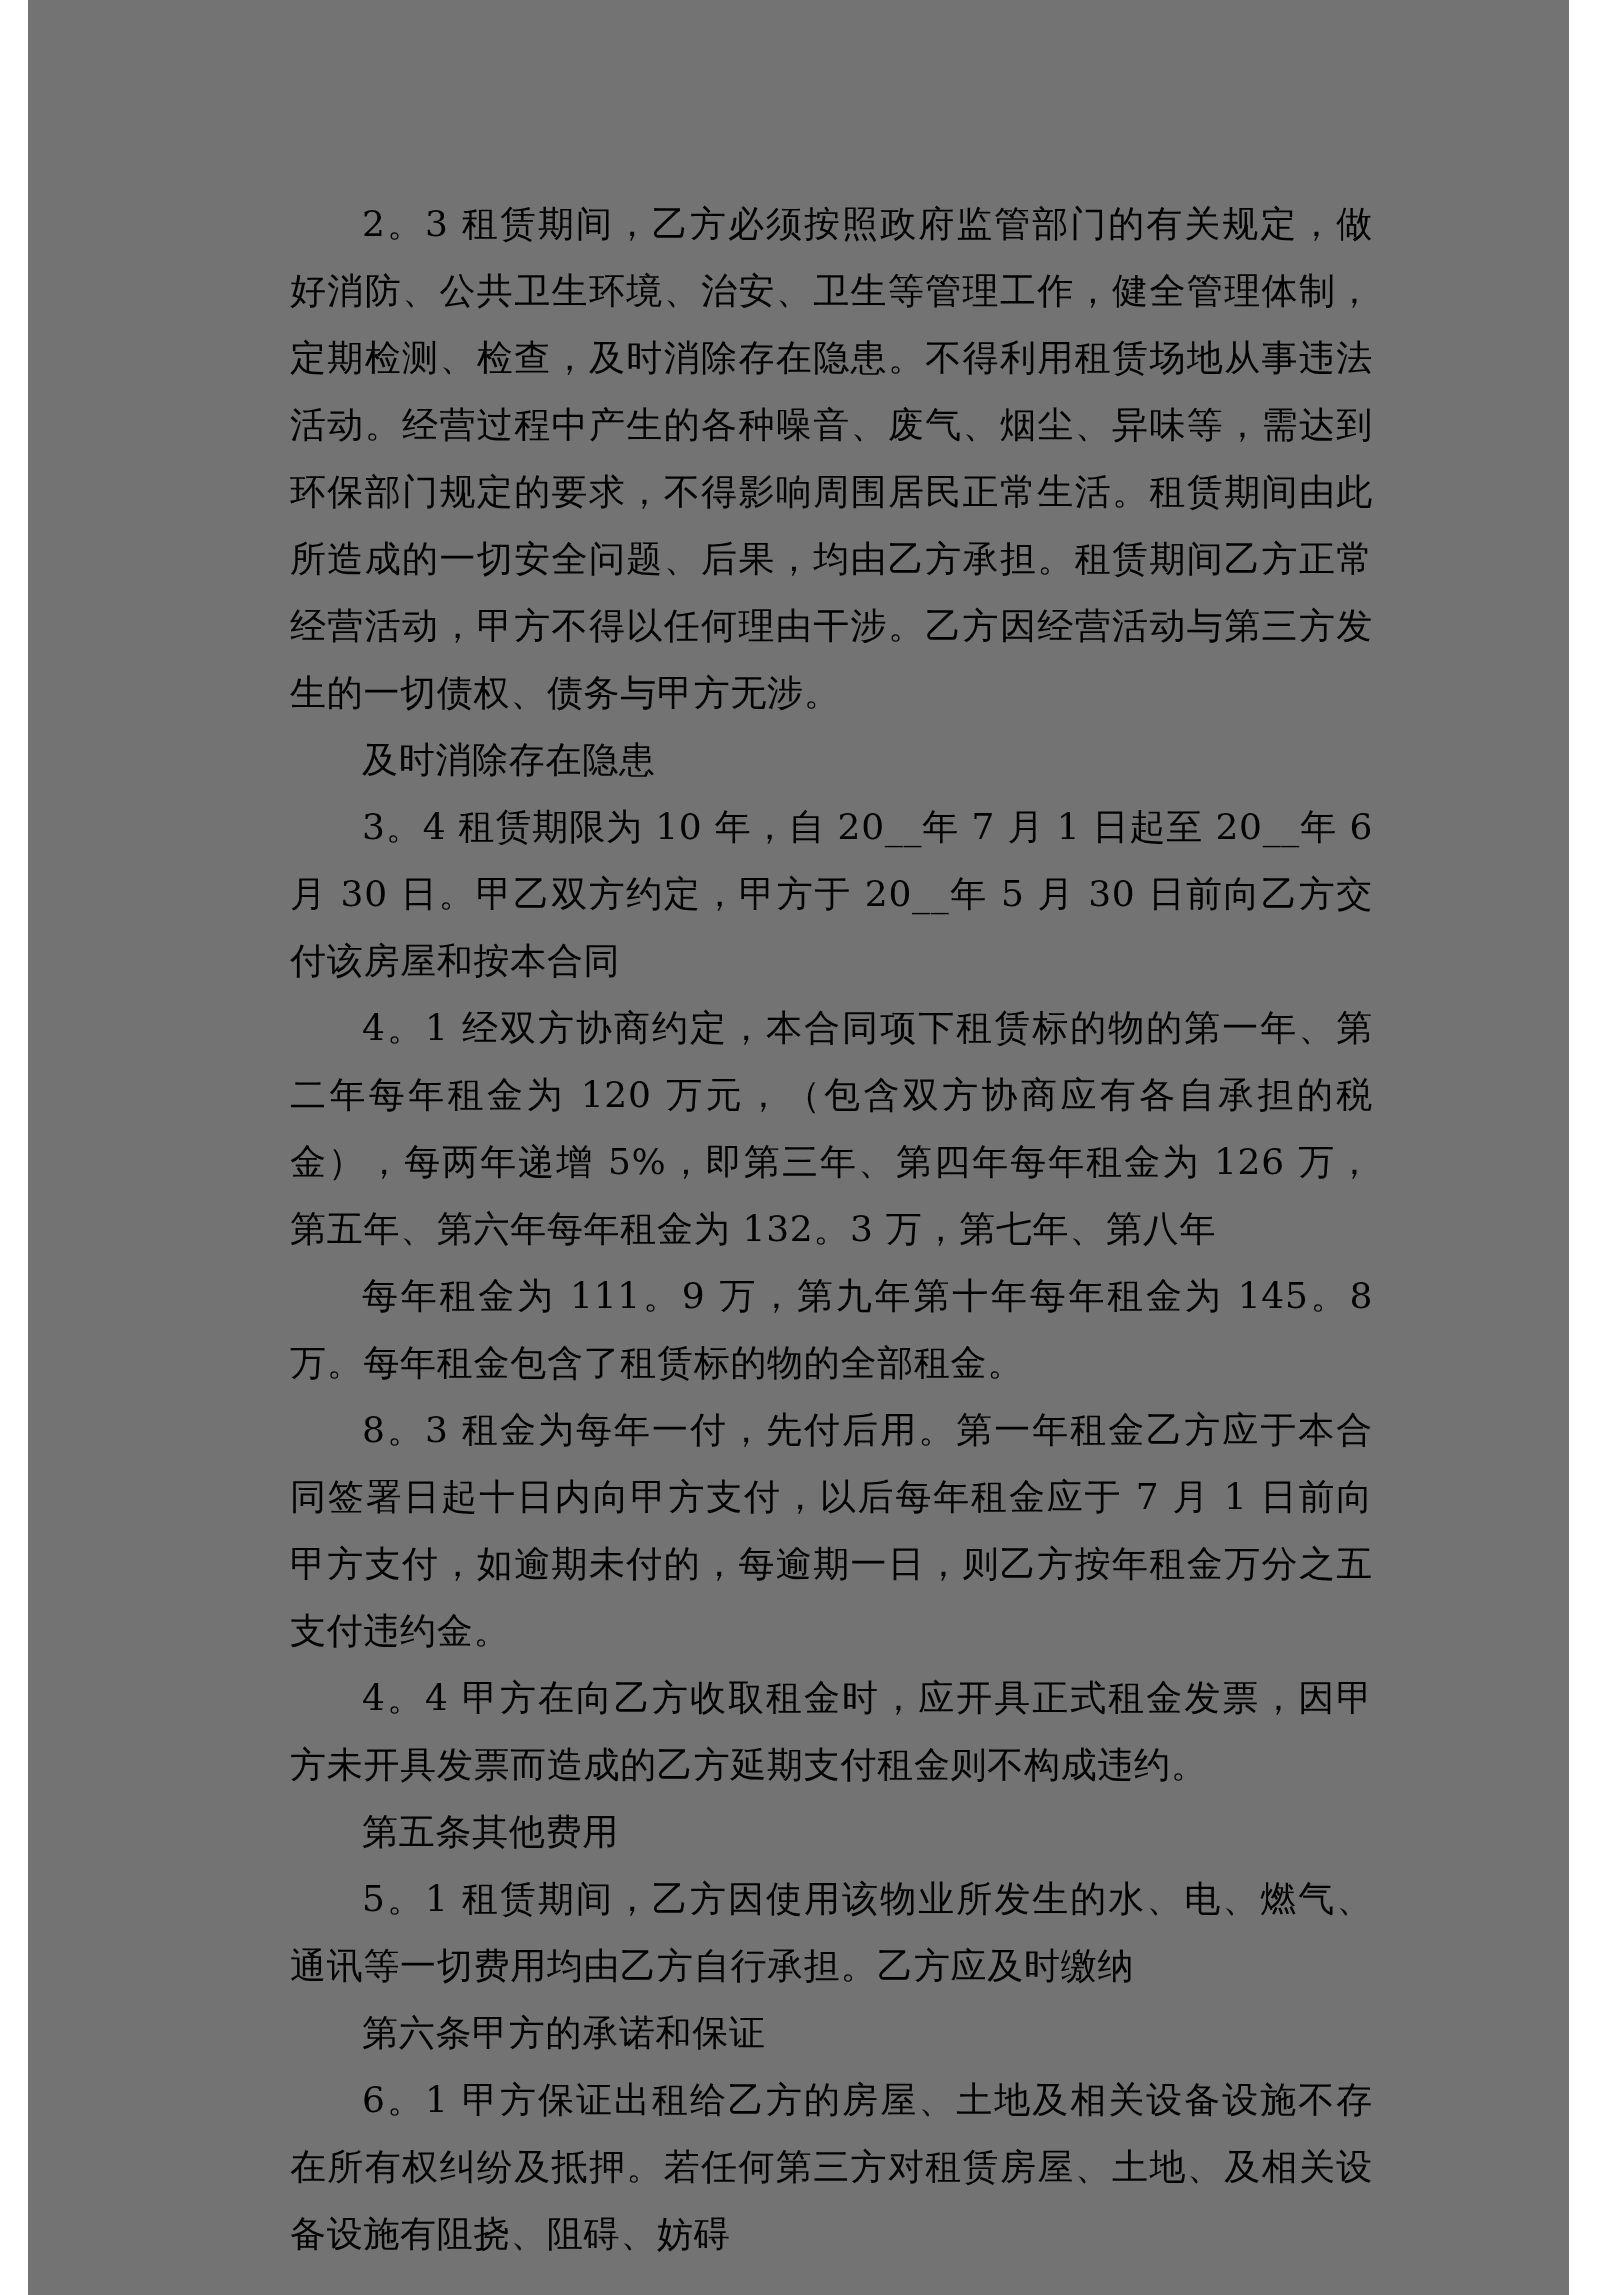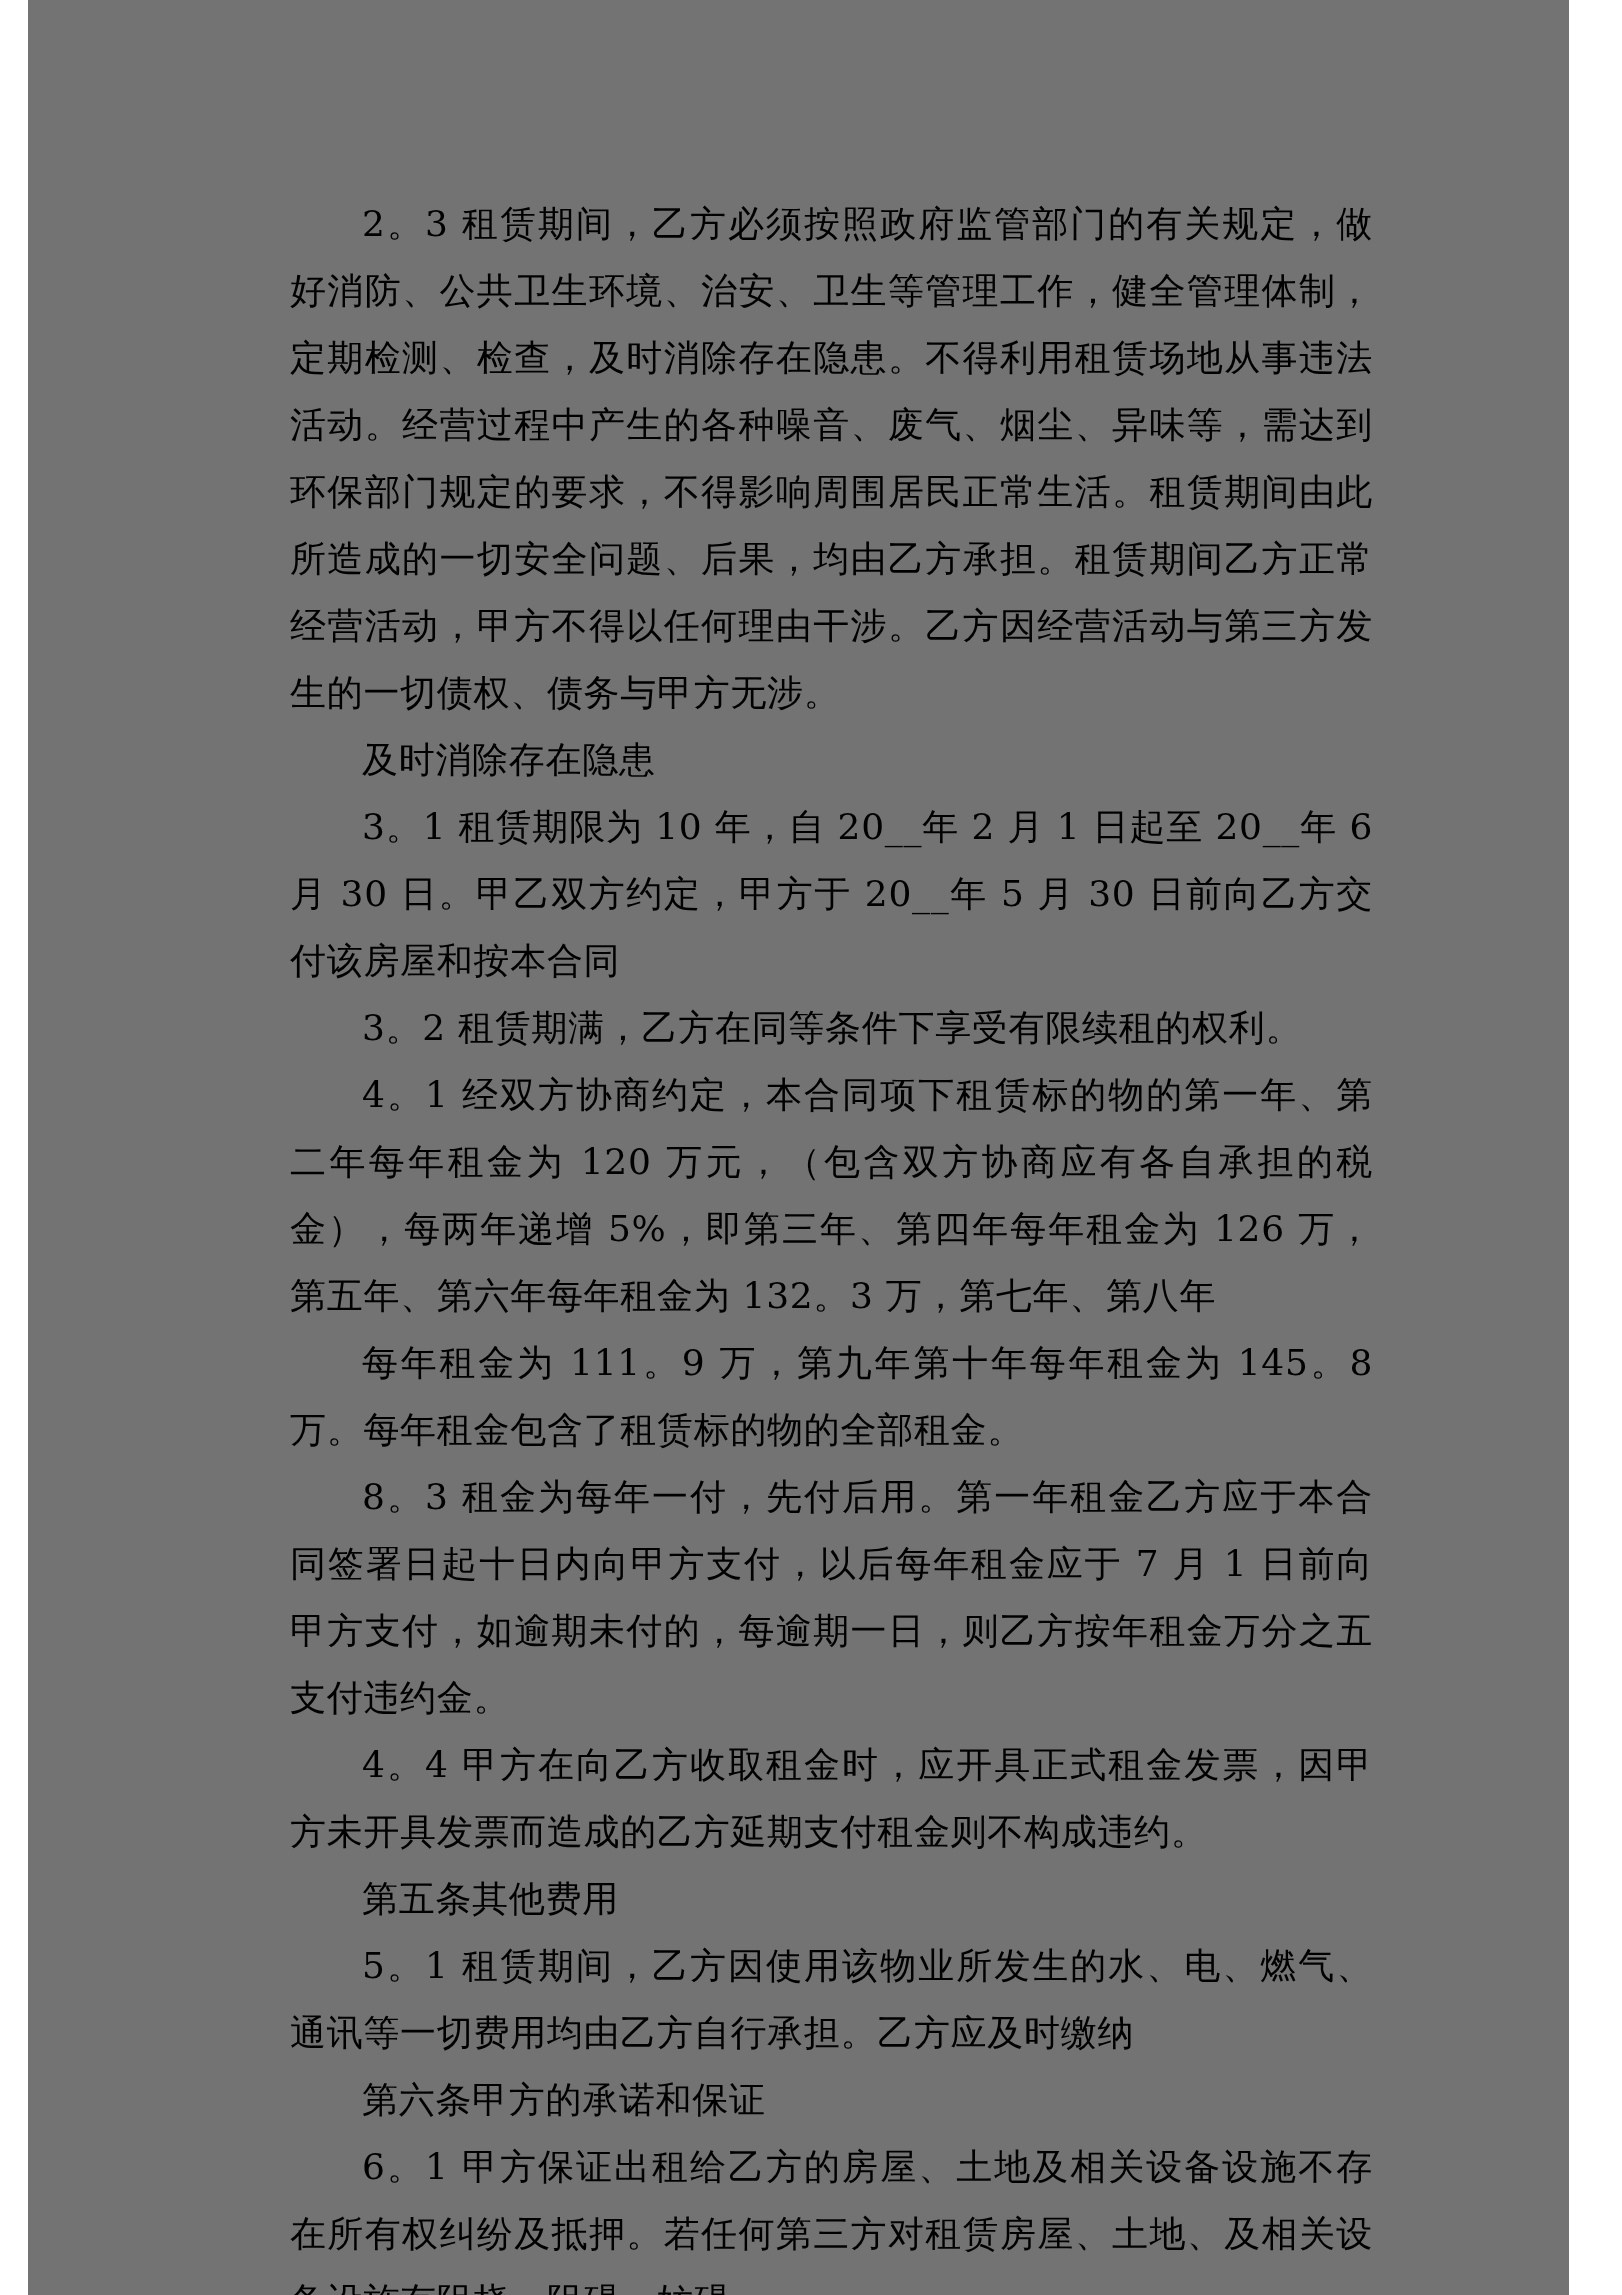--- a/index.html
+++ b/index.html
@@ -34,22 +34,21 @@
     margin: 0;
   }
 </style>
 </head>
 <body>
 
 <div class="page">
   <div class="content">
     <p>2。3 租赁期间，乙方必须按照政府监管部门的有关规定，做好消防、公共卫生环境、治安、卫生等管理工作，健全管理体制，定期检测、检查，及时消除存在隐患。不得利用租赁场地从事违法活动。经营过程中产生的各种噪音、废气、烟尘、异味等，需达到环保部门规定的要求，不得影响周围居民正常生活。租赁期间由此所造成的一切安全问题、后果，均由乙方承担。租赁期间乙方正常经营活动，甲方不得以任何理由干涉。乙方因经营活动与第三方发生的一切债权、债务与甲方无涉。</p>
     <p>及时消除存在隐患</p>
-    <p>3。1 租赁期限为 10 年，自 20__年 2 月 1 日起至 20__年 6 月 30 日。甲乙双方约定，甲方于 20__年 5 月 30 日前向乙方交付该房屋和按本合同</p>
-    <p>3。2 租赁期满，乙方在同等条件下享受有限续租的权利。</p>
+    <p>3。4 租赁期限为 10 年，自 20__年 7 月 1 日起至 20__年 6 月 30 日。甲乙双方约定，甲方于 20__年 5 月 30 日前向乙方交付该房屋和按本合同</p>
     <p>4。1 经双方协商约定，本合同项下租赁标的物的第一年、第二年每年租金为 120 万元，（包含双方协商应有各自承担的税金），每两年递增 5%，即第三年、第四年每年租金为 126 万，第五年、第六年每年租金为 132。3 万，第七年、第八年</p>
     <p>每年租金为 111。9 万，第九年第十年每年租金为 145。8 万。每年租金包含了租赁标的物的全部租金。</p>
     <p>8。3 租金为每年一付，先付后用。第一年租金乙方应于本合同签署日起十日内向甲方支付，以后每年租金应于 7 月 1 日前向甲方支付，如逾期未付的，每逾期一日，则乙方按年租金万分之五支付违约金。</p>
     <p>4。4 甲方在向乙方收取租金时，应开具正式租金发票，因甲方未开具发票而造成的乙方延期支付租金则不构成违约。</p>
     <p>第五条其他费用</p>
     <p>5。1 租赁期间，乙方因使用该物业所发生的水、电、燃气、通讯等一切费用均由乙方自行承担。乙方应及时缴纳</p>
     <p>第六条甲方的承诺和保证</p>
     <p>6。1 甲方保证出租给乙方的房屋、土地及相关设备设施不存在所有权纠纷及抵押。若任何第三方对租赁房屋、土地、及相关设备设施有阻挠、阻碍、妨碍</p>
   </div>
 </div>

